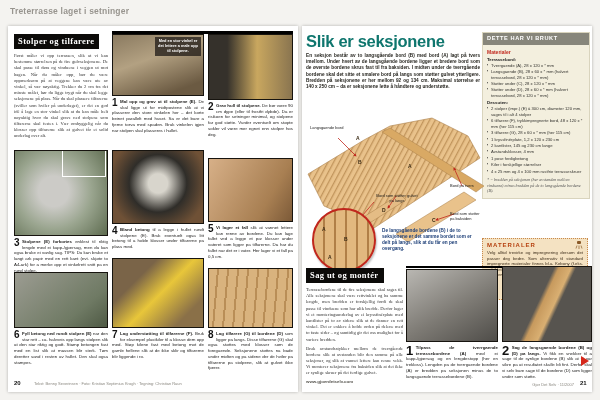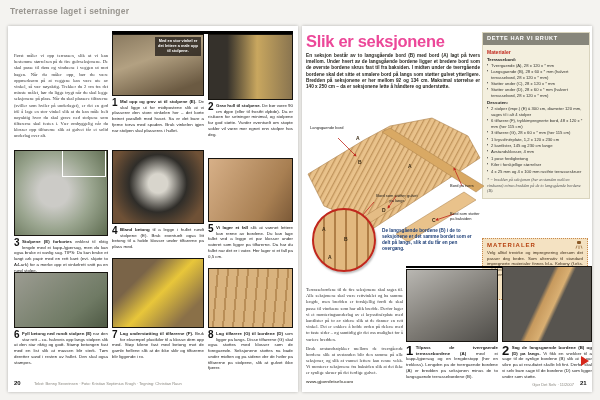--- a/index.html
+++ b/index.html
@@ -54,21 +54,21 @@
   #cap6{left:6px;top:305px;width:94px}
   #cap7{left:104px;top:305px;width:92px}
   #cap8{left:200px;top:305px;width:85px}
   #ph1-overlay{position:absolute;right:2px;top:2px;width:42px;background:rgba(35,30,25,.78);
                color:#fff;font:bold 3.9px/1.25 "Liberation Sans",sans-serif;padding:2px;text-align:center}
   #ph3-inset{position:absolute;right:1px;top:-4px;width:42px;height:28px;border:1px solid #fff;
              background:linear-gradient(120deg,#e8dcc4,#c2a握97a 60%,#8a6c46)}
   .pageno{position:absolute;font:bold 6px "Liberation Sans",sans-serif;color:#111}
   .footnote-credits{position:absolute;font:4px "Liberation Sans",sans-serif;color:#8b8880}
   
-  #rp-head{left:4px;top:7px;font:800 16.5px/1 "Liberation Sans",sans-serif;color:#ec4899;
+  #rp-head{left:4px;top:7px;font:800 16.5px/1 "Liberation Sans",sans-serif;color:#0f766e;
            letter-spacing:-.3px;position:absolute}
   #rp-intro{left:4px;top:27px;width:174px;position:absolute;
             font:bold 4.7px/1.32 "Liberation Sans",sans-serif;color:#26251f;text-align:justify}
   #used{left:180px;top:6px;width:106px;position:absolute;background:#f3efde;
         border:0.5px solid #d9d4bd}
   #used-h{background:#87867b;color:#fff;font:bold 5.6px/1 "Liberation Sans",sans-serif;
           letter-spacing:.6px;padding:3px 4px}
   #used-body{padding:3px 4px 4px 4px}
   .red-label{color:#c0271d;font:bold 5px "Liberation Sans",sans-serif;margin:1px 0}
   .grp-t{font:bold 4.4px "Liberation Sans",sans-serif;color:#222;margin-top:2px}
@@ -104,20 +104,21 @@
   #next-arrow{position:absolute;left:279px;top:330px;width:0;height:0;
               border-top:5px solid transparent;border-bottom:5px solid transparent;
               border-left:8px solid #d5281b}
 </style>
 </head>
 <body>
 
 <div id="runhead">Treterrasse laget i setninger</div>
 
 <div class="page" id="pageL">
+  <div class="blackbox" id="lp-title">Stolper og tilfarere</div>
   <div class="abs serif-body" id="lp-intro">Først måler vi opp terrassen, slik at vi kan bestemme størrelsen på de fire gulvseksjonene. De skal passe til døra og vinduene i veggen ut mot hagen. Når du måler opp, bør du være oppmerksom på at veggene kan være ute av vinkel, så vær nøyaktig. Trekker du 2 cm fra det minste målet, bør du ligge trygt når du skal legge seksjonene på plass. Når du skal plassere tilfarerne (sviller som hviler på underlaget), er det en god idé å lage en stor vinkel slik at du kan måle helt nøyaktig hvor du skal grave ned stolpene som tilfarerne skal festes i. Vær omhyggelig når du klosser opp tilfarerne slik at gulvet får et solid underlag over alt.</div>
   <div class="abs" id="lp-rule"></div>
 
   <div class="photo" id="ph1">
     <div id="ph1-overlay">Med en stor vinkel er det lettere å måle opp til stolpene.</div>
   </div>
   <div class="photo" id="ph2"></div>
   <div class="photo" id="ph3">
     <div id="ph3-inset"></div>
   </div>
@@ -225,20 +226,21 @@
     <div class="dlabel" style="left:72px;top:84px;width:42px;text-align:center">Bord som støtter gulvet på langs</div>
     <div class="dlabel" style="left:146px;top:102px;width:34px">Bord som støtter på baksiden</div>
     <div id="loupe">
       <span class="loupe-letter" style="left:8px;top:16px">A</span>
       <span class="loupe-letter" style="left:30px;top:26px">B</span>
       <span class="loupe-letter" style="left:14px;top:44px">A</span>
     </div>
     <div id="dcaption">De langsgående bordene (B) i de to seksjonene er det samme bordet som er delt på langs, slik at du får en pen overgang.</div>
   </div>
 
+  <div class="blackbox" id="asm-title">Sag ut og montér</div>
   <div id="asm-body">
     <div class="serif-body">Terrassebordene til de fire seksjonene skal sages til. Alle seksjonene skal være rettvinklet og ha samme lengde, men bredden er forskjellig fordi de skal passe til vinduene som har ulik bredde. Derfor lager vi et monteringsunderlag av ei kryssfinérplate med kantlister på to av sidene slik at de danner en rett vinkel. Det er enklere å holde orden på delene med to faste sider – og samtidig gir det oss mulighet for å variere bredden.</div>
     <div class="serif-body">Bruk avstandsstykker mellom de tverrgående bordene slik at avstanden blir den samme på alle seksjoner, og slik at vannet lettere kan renne vekk. Vi monterer seksjonene fra baksiden slik at det ikke er synlige skruer på det ferdige gulvet.</div>
   </div>
   <div id="rp-rule"></div>
   <div class="photo" id="rph1"></div>
   <div class="photo" id="rph2"></div>
   <div class="cap capR" id="rcap1">
     <span class="n">1</span><span class="lead">Tilpass de tverrgående terrassebordene (A)</span><span> med ei kapp-/gjærsag og en lengdestopp (her en trekloss). Lengden på de tverrgående bordene (A) er bredden på seksjonen minus de to langsgående terrassebordene (B).</span>
   </div>

